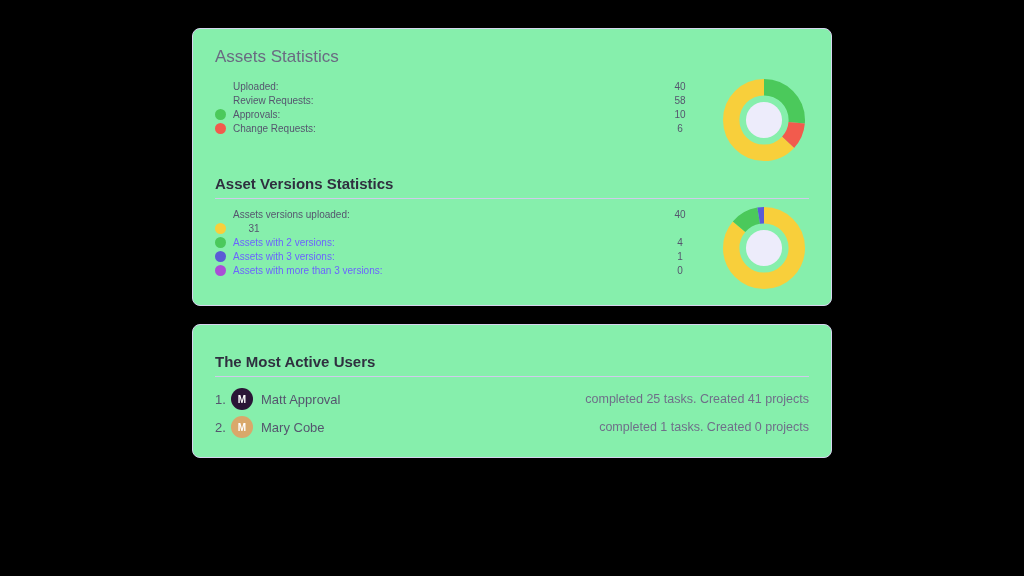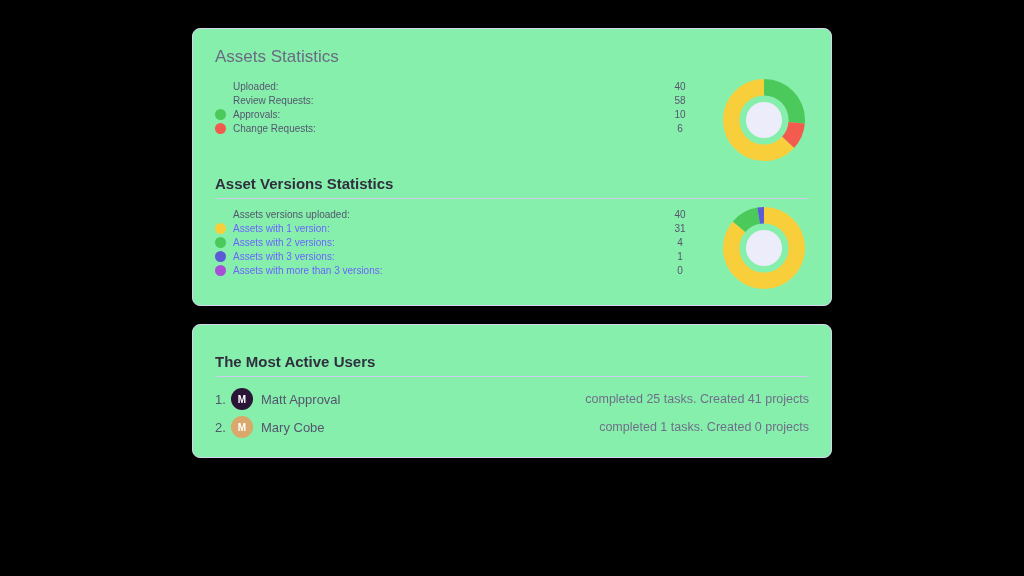--- a/index.html
+++ b/index.html
@@ -153,21 +153,20 @@
 
     <div class="stats-block">
       <div class="stats-table" id="versions-rows">
           <div class="stats-row">
             <span class="spacer-dot"></span>
             <span class="row-label">Assets versions uploaded:</span>
             <span class="row-value">40</span>
           </div>
           <div class="stats-row">
             <span class="dot" style="background: rgb(248, 207, 59);"></span>
-            <span class="row-label link">Assets with 1 version:</span>
             <span class="row-value">31</span>
           </div>
           <div class="stats-row">
             <span class="dot" style="background: rgb(75, 201, 91);"></span>
             <span class="row-label link">Assets with 2 versions:</span>
             <span class="row-value">4</span>
           </div>
           <div class="stats-row">
             <span class="dot" style="background: rgb(91, 91, 214);"></span>
             <span class="row-label link">Assets with 3 versions:</span>

